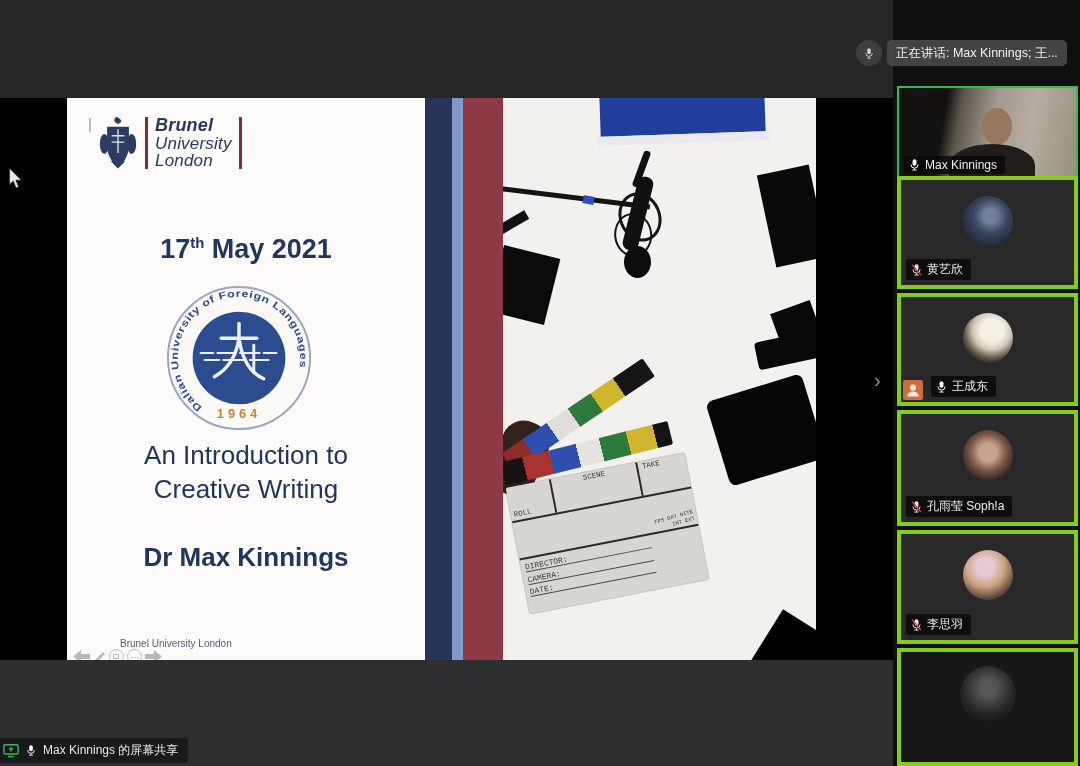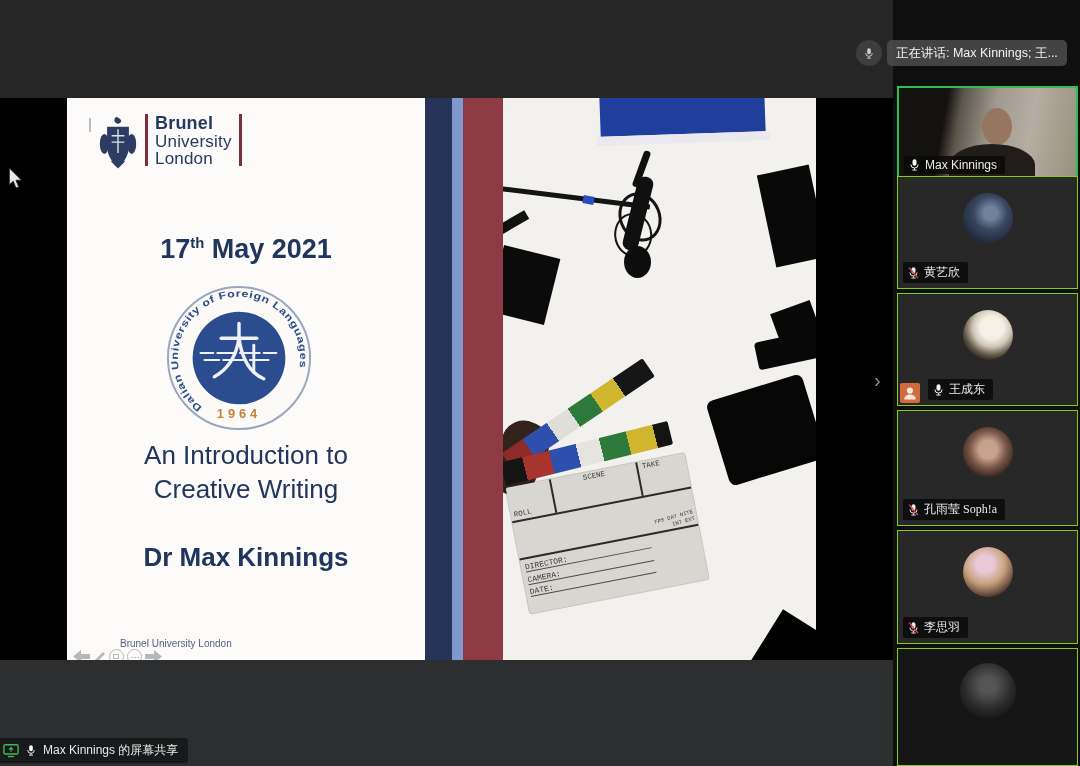--- a/index.html
+++ b/index.html
@@ -15,21 +15,21 @@
 
   .cursor { position:absolute; left:9px; top:70px; z-index:4; }
 
   
   .slide-page { position:absolute; left:67px; top:0; width:358px; height:562px; background:#fcfbfa; color:#21365c; }
   .stripe { position:absolute; top:0; height:562px; }
   .stripe-navy   { left:425px; width:27px; background:#27345a; }
   .stripe-blue   { left:452px; width:11px; background:#8099cc; }
   .stripe-maroon { left:463px; width:40px; background:#8e3a44; }
 
-  .b-logo { position:absolute; left:22px; top:16px; display:flex; gap:7px; }
+  .b-logo { position:absolute; left:22px; top:16px; display:flex; align-items:center; gap:7px;font-style:italic; }
   .b-tick { width:2px; height:14px; background:#b9bdc4; align-self:flex-start; margin-top:4px; }
   .b-bar  { width:3px; height:52px; background:#7c2f3a; }
   .b-text { line-height:1.04; color:#26395f; letter-spacing:.2px; }
   .b-text .l1 { font-weight:bold; font-size:18px; }
   .b-text .l2, .b-text .l3 { font-size:17px; }
 
   .s-date { position:absolute; left:0; top:136px; width:100%; text-align:center;
             font-size:27px; font-weight:bold; }
   .s-date sup { font-size:.55em; }
 
@@ -96,21 +96,21 @@
   
   .sidebar { position:absolute; left:893px; top:0; width:187px; height:766px; background:#0f0f0f; }
   .collapse { position:absolute; left:874px; top:369px; font-size:20px; color:#909090; z-index:5; cursor:pointer; }
 
   .speak-pill { position:absolute; left:856px; top:40px; display:flex; align-items:center; gap:5px; z-index:6; }
   .sp-mic { width:26px; height:26px; border-radius:50%; background:rgba(66,66,66,.88);
             display:flex; align-items:center; justify-content:center; }
   .sp-text { height:26px; line-height:26px; background:rgba(75,75,75,.88); border-radius:5px;
              padding:0 9px; font-size:12.5px; color:#f2f2f2; white-space:nowrap; }
 
-  .tile { position:absolute; left:897px; width:181px; background:#282828; border:1px solid #84cc16; overflow:hidden; }
+  .tile { position:absolute; left:897px; width:181px; background:#282828; border:4px solid #84cc16; overflow:hidden; }
   .tile.video { border:2px solid #2fbf4f;
     background:linear-gradient(100deg,#141210 0%,#141210 26%,#5c564d 34%,#a29a8e 52%,#b5ada1 72%,#97907f 100%); }
   .tile.dim { background:#161616; }
   .v-head { position:absolute; left:47%; top:22%; width:30px; height:37px; background:#96765f; border-radius:50%; }
   .v-shoulders { position:absolute; left:28%; top:62%; width:86px; height:42px; background:#211d1b; border-radius:50% 50% 0 0; }
 
   .avatar { position:absolute; left:50%; transform:translateX(-50%); width:50px; height:50px; border-radius:50%; }
   .av-2 { top:16px; background:radial-gradient(circle at 55% 40%, #72819c 0 16%, #3a4660 42%, #232c3f 72%, #1b2230 100%); }
   .av-3 { top:16px; background:radial-gradient(circle at 58% 35%, #f5f0e4 0 26%, #cfc8b8 44%, #6b5f4e 62%, #1d1a14 80%); }
   .av-4 { top:16px; background:radial-gradient(circle at 50% 45%, #c9a28e 0 24%, #7d5a4a 48%, #30211c 78%); }
@@ -316,21 +316,21 @@
     <svg width="13" height="14" viewBox="0 0 16 16">
         <rect x="5.6" y="1" width="4.8" height="8" rx="2.4" fill="#fff"></rect>
         <path d="M3.6 7.4a4.4 4.4 0 0 0 8.8 0" fill="none" stroke="#fff" stroke-width="1.2"></path>
         <line x1="8" y1="12" x2="8" y2="13.8" stroke="#fff" stroke-width="1.2"></line>
         <line x1="5.4" y1="14.2" x2="10.6" y2="14.2" stroke="#fff" stroke-width="1.2"></line>
       </svg>
     <span>王成东</span>
   </div>
 </div>
 
-<div class="tile" style="top:410px;height:116px;font-family:Liberation Serif, serif;">
+<div class="tile" style="top:410px;height:116px;">
   <div class="avatar av-4"></div>
   <div class="name-tag">
     <svg width="13" height="14" viewBox="0 0 16 16">
         <rect x="5.6" y="1" width="4.8" height="8" rx="2.4" fill="#e8e8e8"></rect>
         <path d="M3.6 7.4a4.4 4.4 0 0 0 8.8 0" fill="none" stroke="#e8e8e8" stroke-width="1.2"></path>
         <line x1="8" y1="12" x2="8" y2="13.8" stroke="#e8e8e8" stroke-width="1.2"></line>
         <line x1="5.4" y1="14.2" x2="10.6" y2="14.2" stroke="#e8e8e8" stroke-width="1.2"></line>
         <line x1="2.6" y1="1.4" x2="13.4" y2="14.2" stroke="#e04040" stroke-width="1.7"></line>
       </svg>
     <span>孔雨莹 Soph!a</span>

